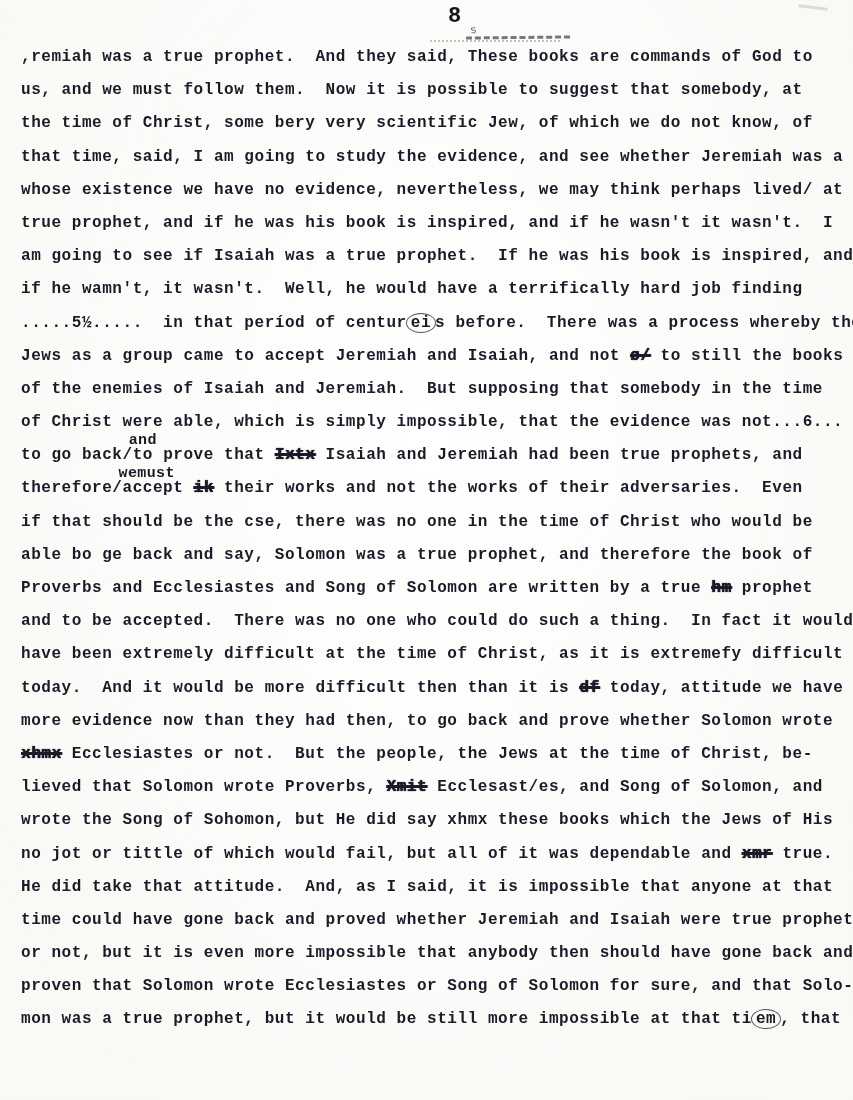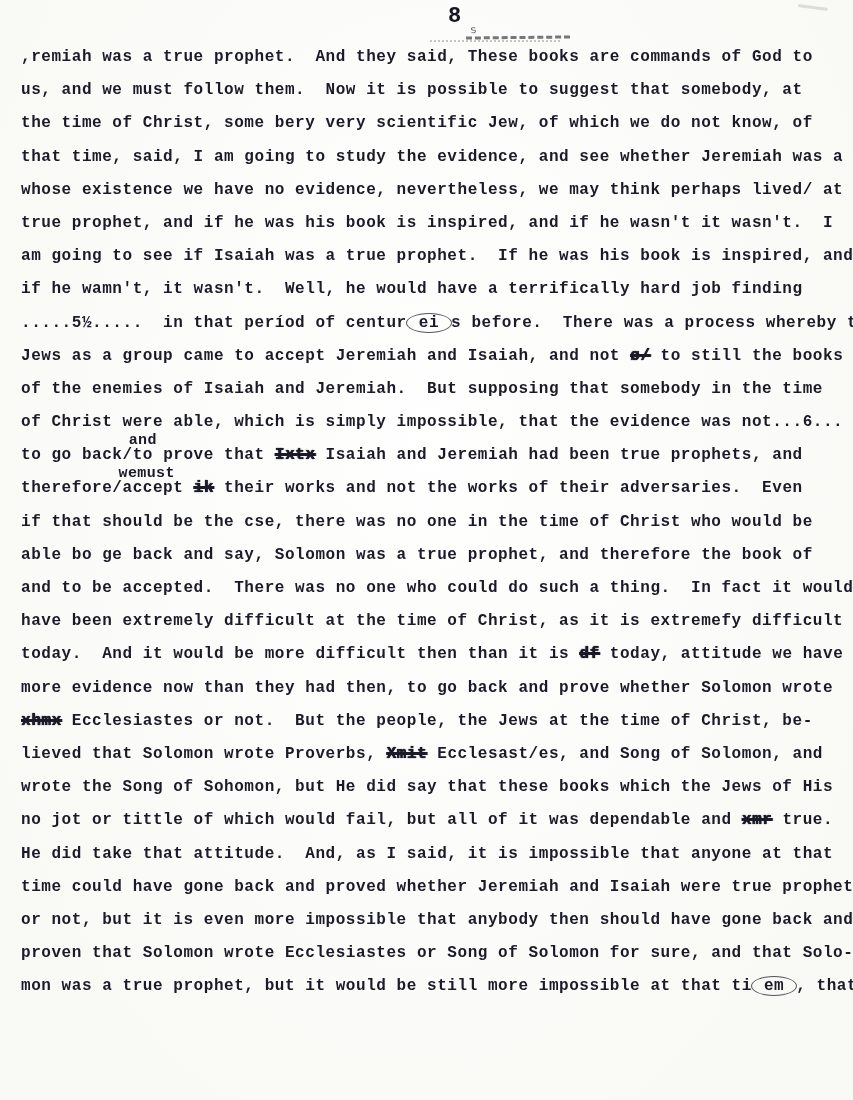--- a/index.html
+++ b/index.html
@@ -44,21 +44,21 @@
   .line span{white-space:pre;}
   .strike{
     text-decoration:line-through;
     text-decoration-thickness:3px;
     text-shadow:0 0 1.2px #1a1a28, .5px 0 0 #1a1a28;
   }
   .circle{
     display:inline-block;line-height:1;
     border:1.6px solid rgba(44,44,58,.8);
     border-radius:50%;
-    padding:1px 12px;margin:-2px -1px;
+    padding:1px 4px;margin:-2px -1px;
   }
   .ins{display:inline-block;width:0;overflow:visible;vertical-align:baseline;}
   .ins > span{
     position:relative;top:-15px;left:-4px;
     font-size:15px;letter-spacing:.4px;display:inline-block;
   }
 </style>
 </head>
 <body>
 
@@ -78,27 +78,28 @@
       <div class="line"><span>am going to see if Isaiah was a true prophet.  If he was his book is inspired, and</span></div>
       <div class="line"><span>if he wamn't, it wasn't.  Well, he would have a terrifically hard job finding</span></div>
       <div class="line"><span>.....5½.....  in that períod of centur</span><span class="circle">ei</span><span>s before.  There was a process whereby the</span></div>
       <div class="line"><span>Jews as a group came to accept Jeremiah and Isaiah, and not </span><span class="strike">ø/</span><span> to still the books</span></div>
       <div class="line"><span>of the enemies of Isaiah and Jeremiah.  But supposing that somebody in the time</span></div>
       <div class="line"><span>of Christ were able, which is simply impossible, that the evidence was not...6...</span></div>
       <div class="line"><span>to go back/</span><span class="ins"><span>and</span></span><span>to prove that </span><span class="strike">Ixtx</span><span> Isaiah and Jeremiah had been true prophets, and</span></div>
       <div class="line"><span>therefore/</span><span class="ins"><span>wemust</span></span><span>accept </span><span class="strike">ik</span><span> their works and not the works of their adversaries.  Even</span></div>
       <div class="line"><span>if that should be the cse, there was no one in the time of Christ who would be</span></div>
       <div class="line"><span>able bo ge back and say, Solomon was a true prophet, and therefore the book of</span></div>
+      <div class="line"><span>Proverbs and Ecclesiastes and Song of Solomon are written by a true </span><span class="strike">hm</span><span> prophet</span></div>
       <div class="line"><span>and to be accepted.  There was no one who could do such a thing.  In fact it would</span></div>
       <div class="line"><span>have been extremely difficult at the time of Christ, as it is extremefy difficult</span></div>
       <div class="line"><span>today.  And it would be more difficult then than it is </span><span class="strike">df</span><span> today, attitude we have</span></div>
       <div class="line"><span>more evidence now than they had then, to go back and prove whether Solomon wrote</span></div>
       <div class="line"><span class="strike">xhmx</span><span> Ecclesiastes or not.  But the people, the Jews at the time of Christ, be-</span></div>
       <div class="line"><span>lieved that Solomon wrote Proverbs, </span><span class="strike">Xmit</span><span> Ecclesast/es, and Song of Solomon, and</span></div>
-      <div class="line"><span>wrote the Song of Sohomon, but He did say that these books which the Jews of His</span></div>
+      <div class="line"><span>wrote the Song of Sohomon, but He did say xhmx these books which the Jews of His</span></div>
       <div class="line"><span>no jot or tittle of which would fail, but all of it was dependable and </span><span class="strike">xmr</span><span> true.</span></div>
       <div class="line"><span>He did take that attitude.  And, as I said, it is impossible that anyone at that</span></div>
       <div class="line"><span>time could have gone back and proved whether Jeremiah and Isaiah were true prophets</span></div>
       <div class="line"><span>or not, but it is even more impossible that anybody then should have gone back and</span></div>
       <div class="line"><span>proven that Solomon wrote Ecclesiastes or Song of Solomon for sure, and that Solo-</span></div>
       <div class="line"><span>mon was a true prophet, but it would be still more impossible at that ti</span><span class="circle">em</span><span>, that</span></div>
     </div>
 </div>
 
 </body></html>

